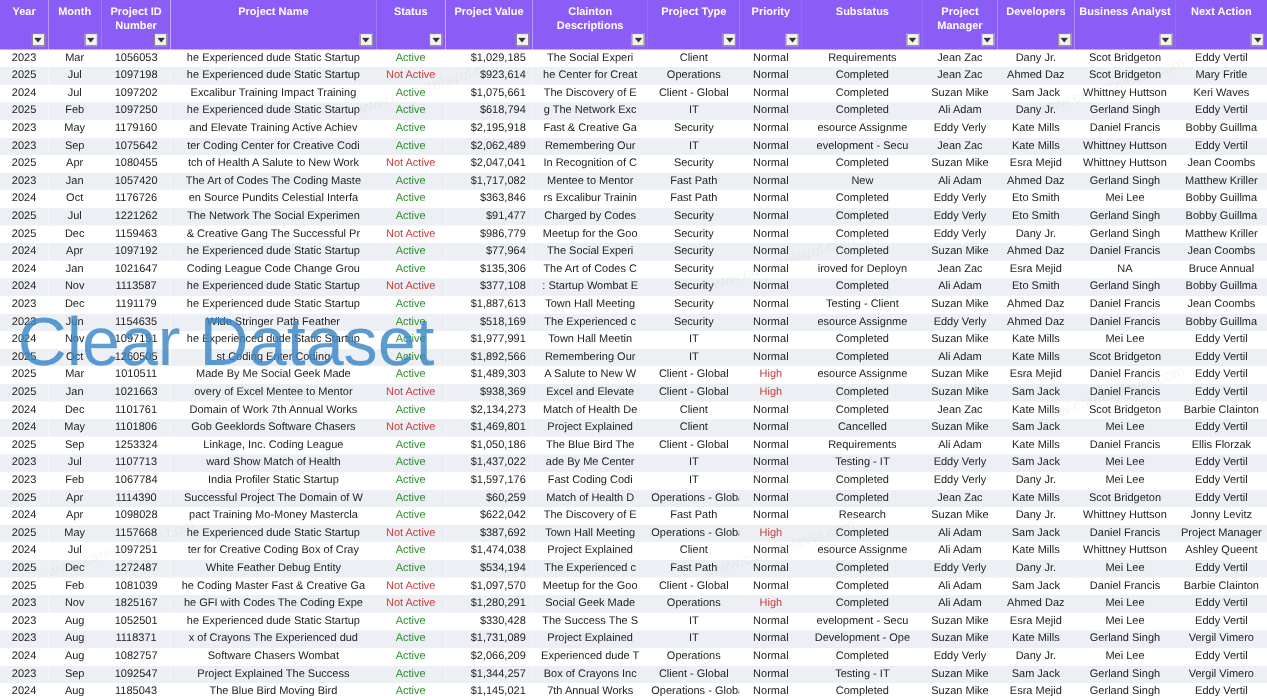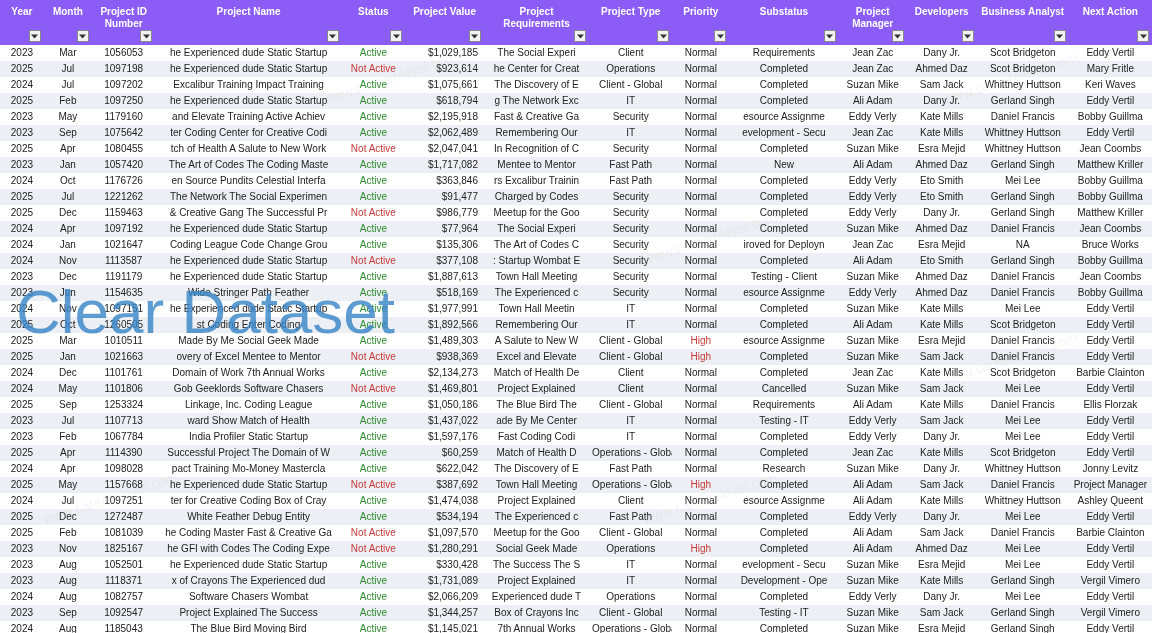--- a/index.html
+++ b/index.html
@@ -126,21 +126,21 @@
         <th><span>Status</span><span class="filter">
             <svg viewBox="0 0 10 6">
               <path d="M0 0 L10 0 L5 6 Z"></path>
             </svg>
           </span></th>
         <th><span>Project Value</span><span class="filter">
             <svg viewBox="0 0 10 6">
               <path d="M0 0 L10 0 L5 6 Z"></path>
             </svg>
           </span></th>
-        <th><span>Project Requirements</span><span class="filter">
+        <th><span>Clainton Descriptions</span><span class="filter">
             <svg viewBox="0 0 10 6">
               <path d="M0 0 L10 0 L5 6 Z"></path>
             </svg>
           </span></th>
         <th><span>Project Type</span><span class="filter">
             <svg viewBox="0 0 10 6">
               <path d="M0 0 L10 0 L5 6 Z"></path>
             </svg>
           </span></th>
         <th><span>Priority</span><span class="filter">
@@ -375,21 +375,21 @@
         <td>Coding League Code Change Grou</td>
         <td class="active">Active</td>
         <td class="val">$135,306</td>
         <td>The Art of Codes C</td>
         <td>Security</td>
         <td class="normal">Normal</td>
         <td>iroved for Deployn</td>
         <td>Jean Zac</td>
         <td>Esra Mejid</td>
         <td>NA</td>
-        <td>Bruce Works</td>
+        <td>Bruce Annual</td>
       </tr>
       <tr>
         <td>2024</td>
         <td>Nov</td>
         <td>1113587</td>
         <td>he Experienced dude Static Startup</td>
         <td class="inactive">Not Active</td>
         <td class="val">$377,108</td>
         <td>: Startup Wombat E</td>
         <td>Security</td>

